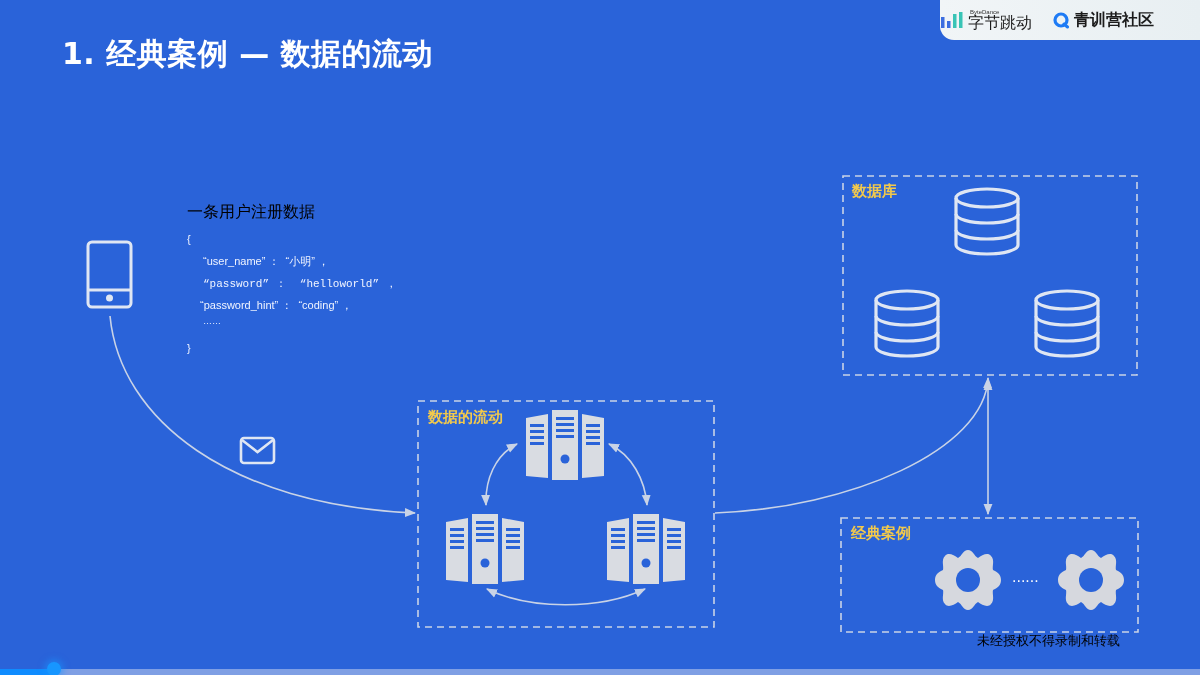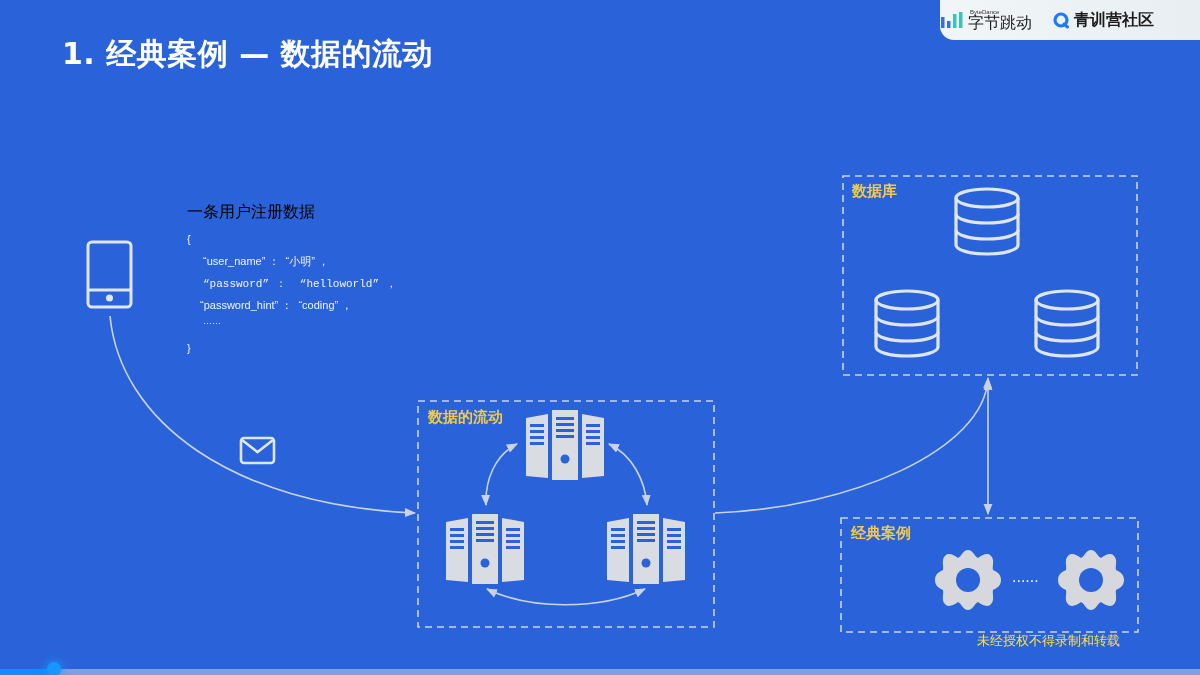--- a/index.html
+++ b/index.html
@@ -28,21 +28,21 @@
   .brand-bd-main { font-size: 16px; color: #1b1b1b; font-family: "DejaVu Sans", sans-serif; }
   .brand-qx-main { font-size: 16px; color: #1b1b1b; font-weight: bold; font-family: Liberation Sans, sans-serif; }
 
   .json-title { position: absolute; left: 187px; top: 202px; font-size: 16px; color: #000000; font-family: Liberation Serif, serif; }
   .json-line { position: absolute; font-size: 11px; color: #f0f4ff; white-space: pre; font-family: "Liberation Sans", sans-serif; }
 
   .box-label {
     position: absolute; font-size: 15px; font-weight: bold; color: #f2c94c;
     font-family: "DejaVu Sans", sans-serif;
   }
-  .watermark { position: absolute; left: 977px; top: 632px; font-size: 13px; color: #fde047; font-family: "DejaVu Sans", sans-serif; }
+  .watermark { position: absolute; left: 977px; top: 632px; font-size: 13px; color: #000000; font-family: "DejaVu Sans", sans-serif; }
   .progress-track { position: absolute; left: 0; top: 669px; width: 1200px; height: 6px; background: #7f9fe4; }
   .progress-fill { position: absolute; left: 0; top: 669px; height: 6px; background: #0f8cff; }
   .progress-knob { position: absolute; top: 662px; width: 14px; height: 14px; border-radius: 50%; background: #1796ff; box-shadow: 0 0 6px 3px rgba(23,150,255,0.5); }
   svg.diagram { position: absolute; left: 0; top: 0; }
 </style>
 </head>
 <body>
 
 <div class="slide">
 

